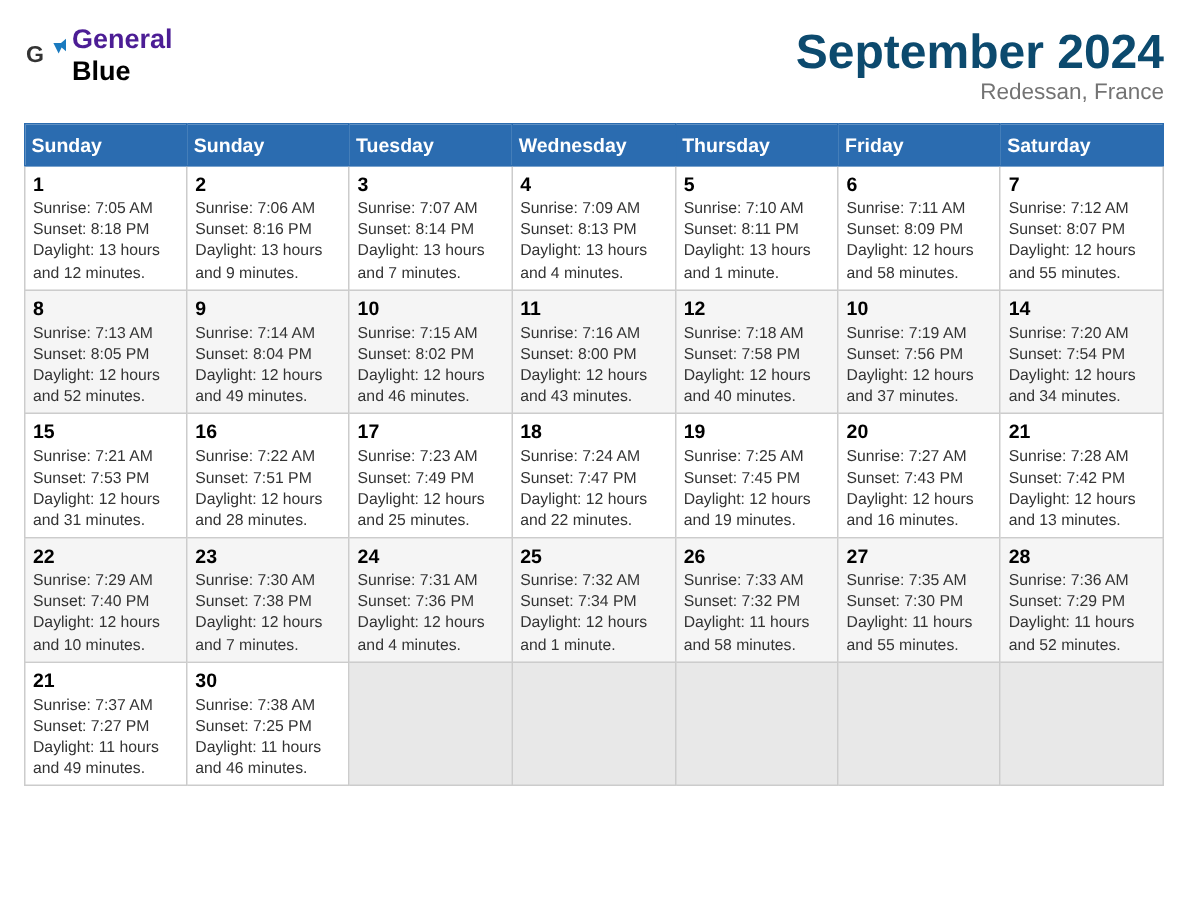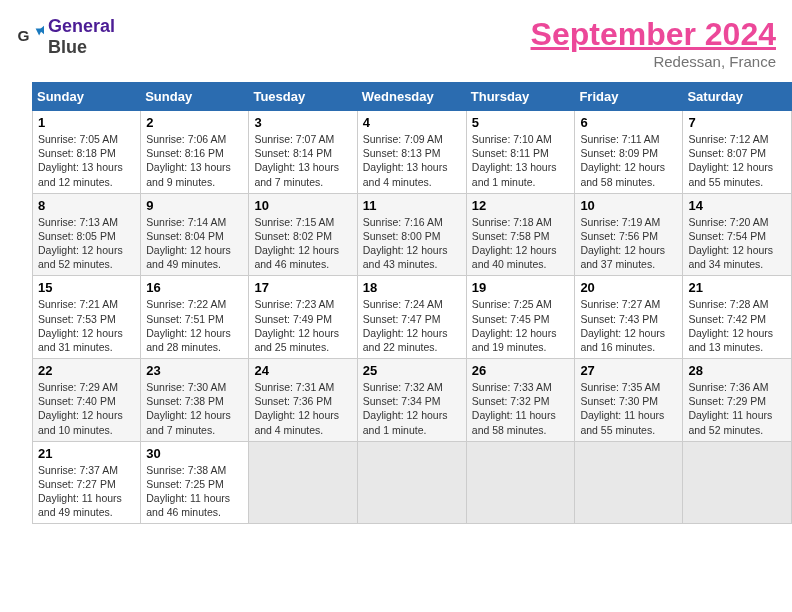--- a/index.html
+++ b/index.html
@@ -24,32 +24,30 @@
     .logo-icon {
       width: 28px;
       height: 28px;
     }
     .title-area {
       text-align: right;
     }
     .month-title {
       font-size: 32px;
       font-weight: bold;
-      color: #ec4899;
-      text-decoration: underline;
+      color: #0c4a6e;
     }
     .subtitle {
       font-size: 15px;
       color: #737373;
     }
     .calendar {
       width: 100%;
       border-collapse: collapse;
       font-size: 11px;
-      margin-left: 16px;
     }
     .calendar th {
       background: #2b6cb0;
       color: #fff;
       padding: 6px 4px;
       text-align: left;
       font-size: 13px;
       font-weight: bold;
       border: 1px solid #2b6cb0;
     }
@@ -84,21 +82,21 @@
 
 <div class="header-area">
   <div class="logo">
     <svg class="logo-icon" viewBox="0 0 40 40">
       <text x="2" y="26" font-size="22" font-weight="bold" fill="#333">G</text>
       <polygon points="28,8 38,8 33,18" fill="#1a7abf"></polygon>
       <polygon points="33,10 40,4 40,16" fill="#1a7abf"></polygon>
     </svg>
     <div>
       <span style="font-size:18px;font-weight:bold;color:#4c1d95;">General</span><br>
-      <span style="font-size:18px;font-weight:bold;color:#404040;">Blue</span>
+      <span style="font-size:18px;font-weight:bold;color:#000000;">Blue</span>
     </div>
   </div>
   <div class="title-area">
     <div class="month-title">September 2024</div>
     <div class="subtitle">Redessan, France</div>
   </div>
 </div>
 
 <table class="calendar">
   <thead>

